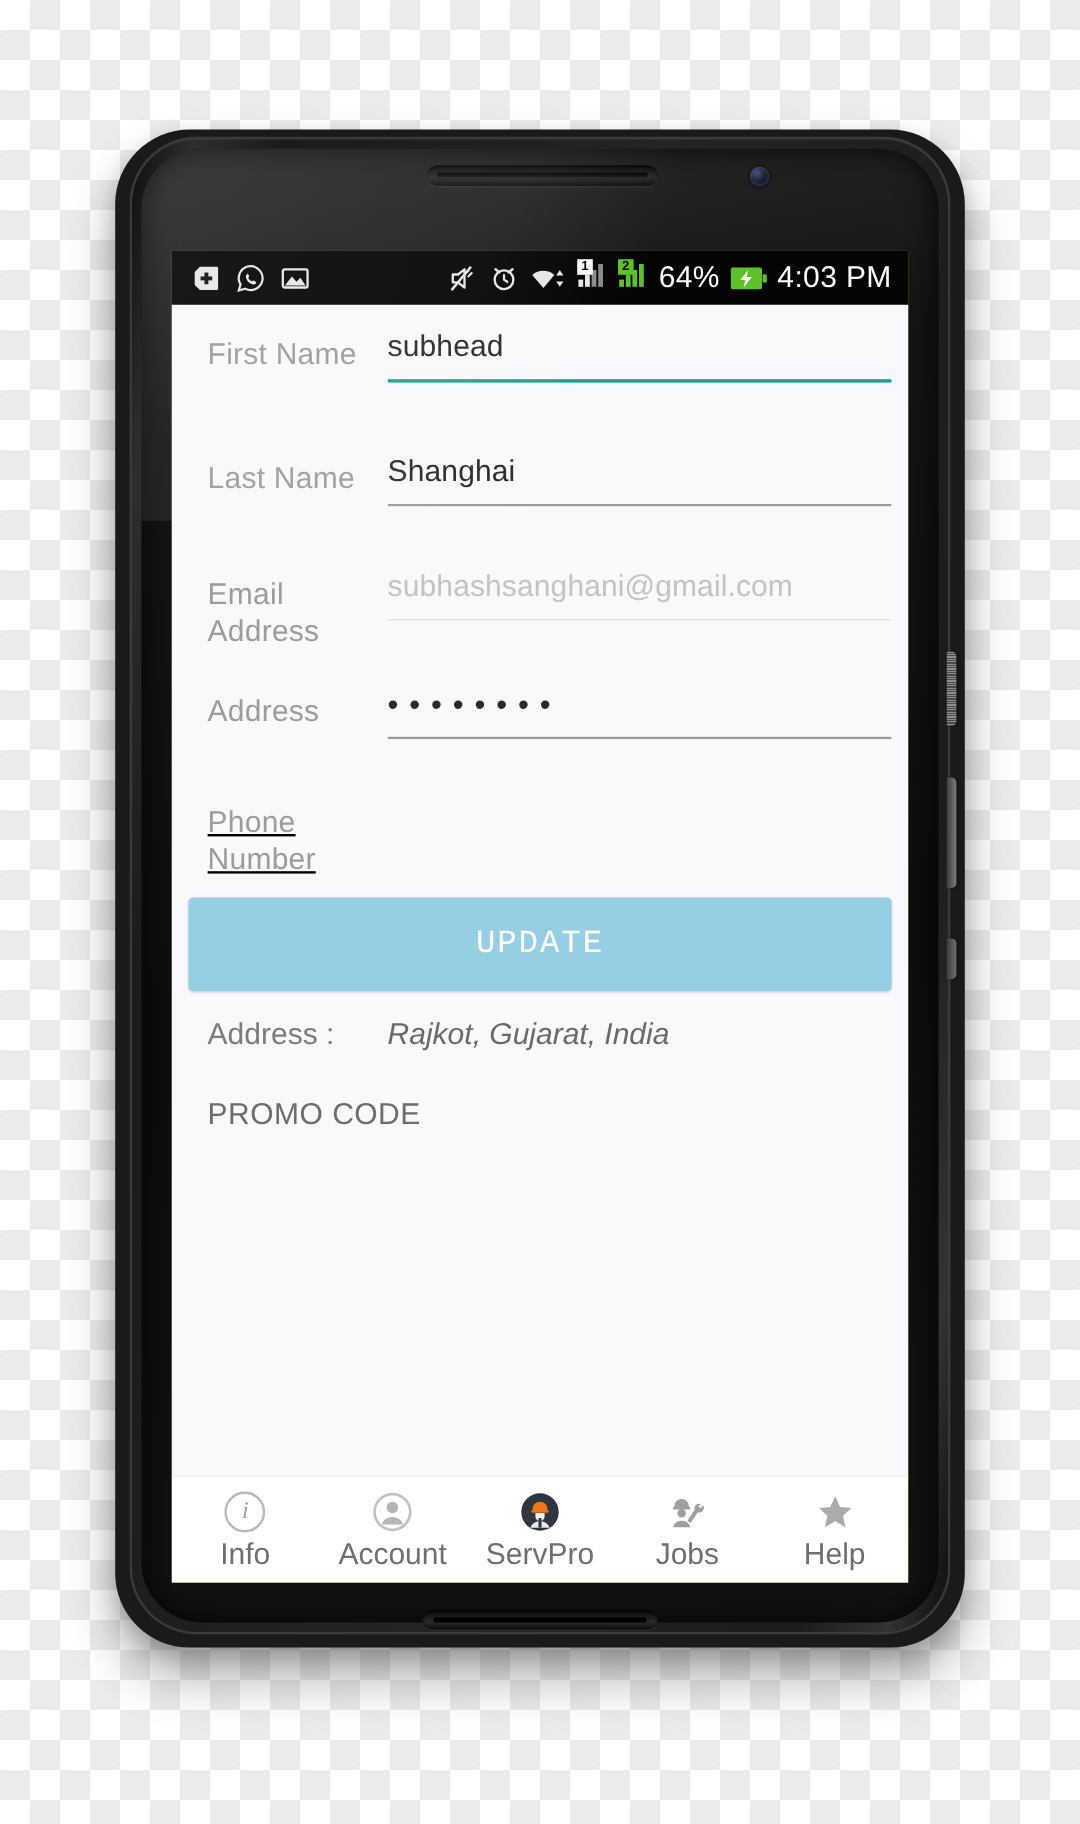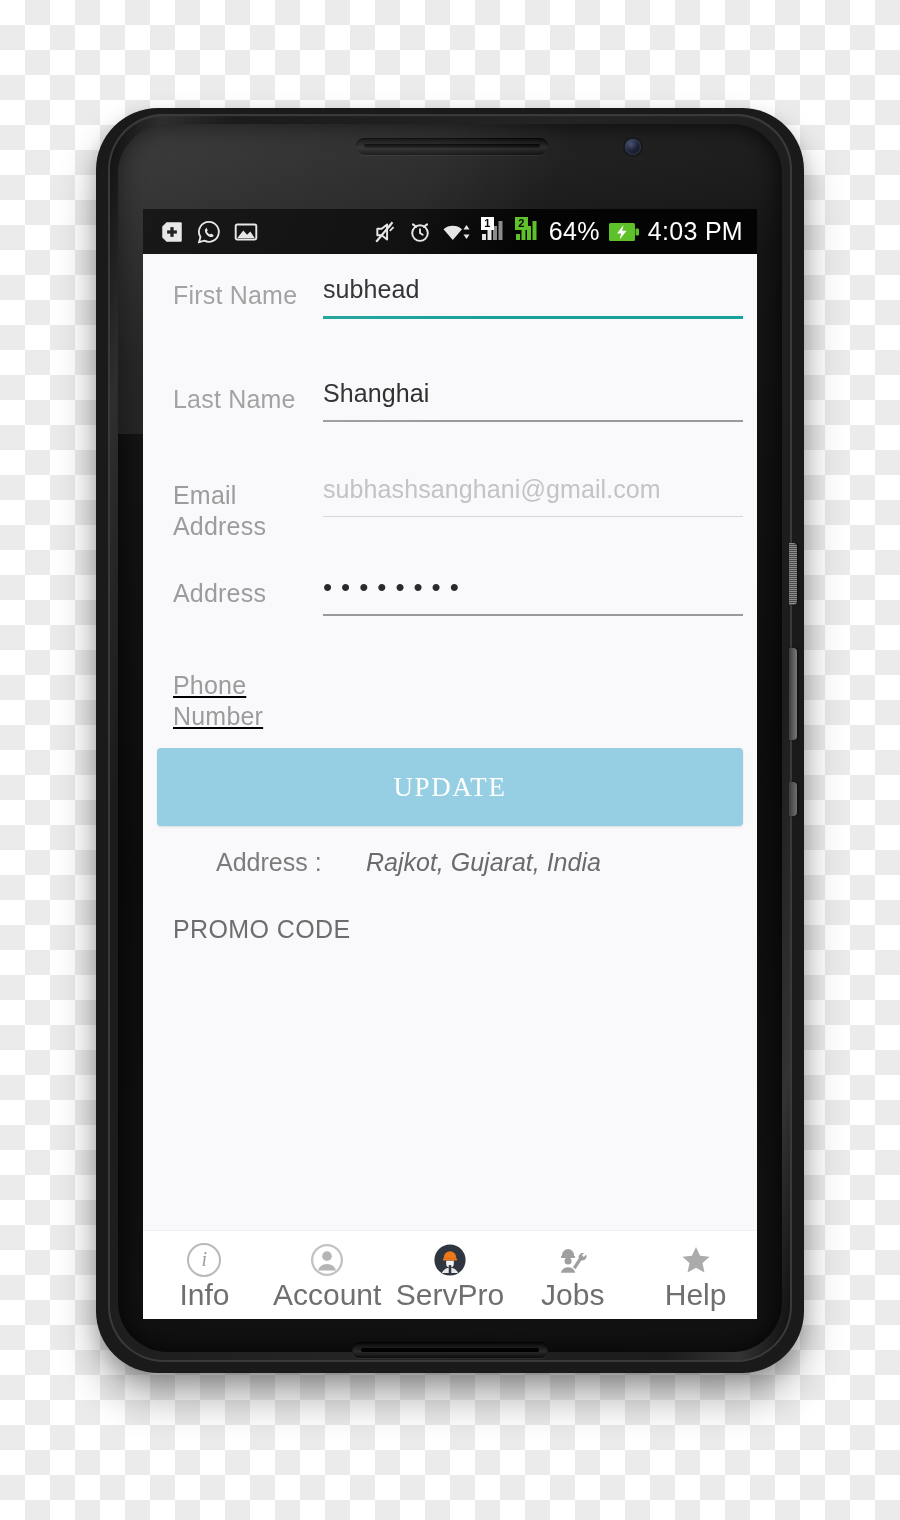--- a/index.html
+++ b/index.html
@@ -132,44 +132,44 @@
   
   #row-first{min-height:104px;}
   #row-last{min-height:96px;}
   #row-email{min-height:98px;}
   #row-password{min-height:92px;}
   #row-phone{min-height:92px;text-decoration:underline;}
 
   #update-button{
     margin:12px 2px 0 14px;height:78px;border:0;width:calc(100% - 28px);
     background:#96cfe3;border-radius:4px;color:#ffffff;font-size:27px;letter-spacing:1.6px;
-    font-family:Liberation Serif, serif;cursor:pointer;
+    font-family:Liberation Mono, monospace;cursor:pointer;
     box-shadow:0 1px 2px rgba(0,0,0,.12);
   }
   #address-row{
     display:flex;align-items:center;padding:22px 14px 0 30px;
-    font-size:25px;color:#6d6d6d;margin-left:43px;
+    font-size:25px;color:#6d6d6d;
   }
   #address-label{width:150px;flex:0 0 150px;color:#7c7c7c;}
   #address-value{color:#6a6a6a;font-style:italic;}
   #promo-code{
     padding:38px 14px 0 30px;font-size:25px;color:#6d6d6d;letter-spacing:.4px;
   }
 
   
   #bottom-nav{
     flex:0 0 88px;height:88px;background:#ffffff;display:flex;align-items:center;
     border-top:1px solid #f0f0f2;
   }
   .nav-item{
     flex:1 1 20%;display:flex;flex-direction:column;align-items:center;justify-content:center;
     gap:3px;cursor:pointer;
   }
   .nav-icon{height:36px;display:flex;align-items:center;justify-content:center;}
-  .nav-label{font-size:30px;color:#6f6f6f;line-height:28px;}
+  .nav-label{font-size:25px;color:#6f6f6f;line-height:28px;}
 
   
   .ico-info{
     width:30px;height:30px;border-radius:50%;border:2px solid #b9b9b9;color:#9f9f9f;
     font-size:20px;font-family:"Liberation Serif",serif;font-style:italic;
     display:flex;align-items:center;justify-content:center;
   }
 </style>
 </head>
 <body>

